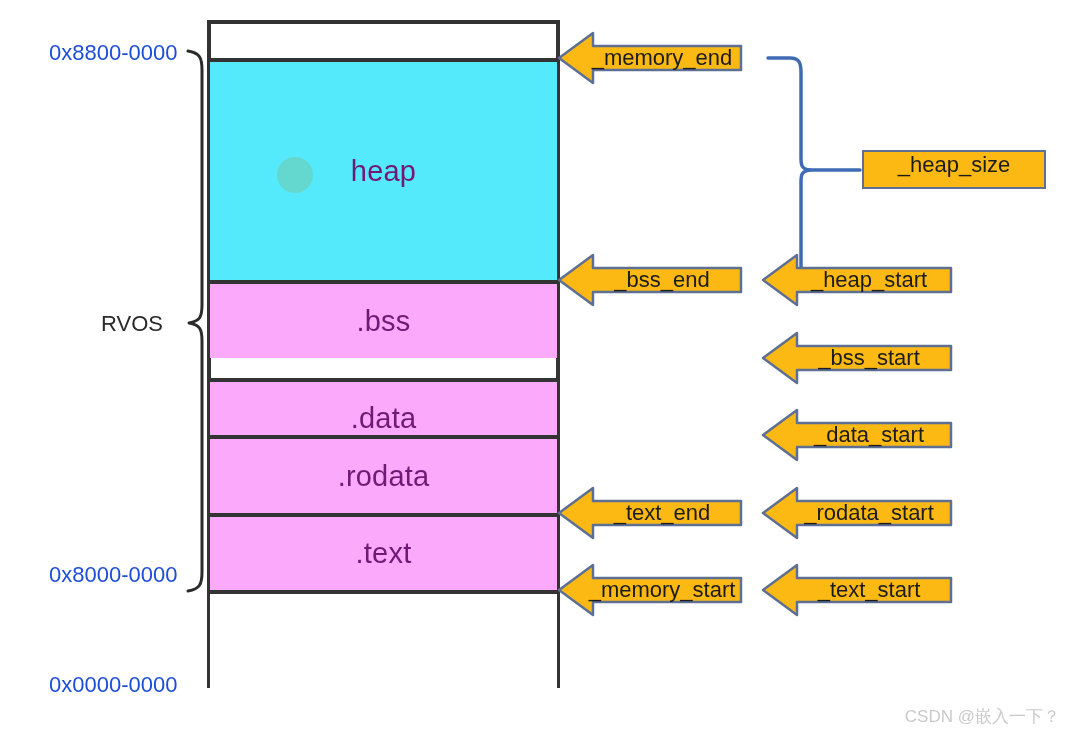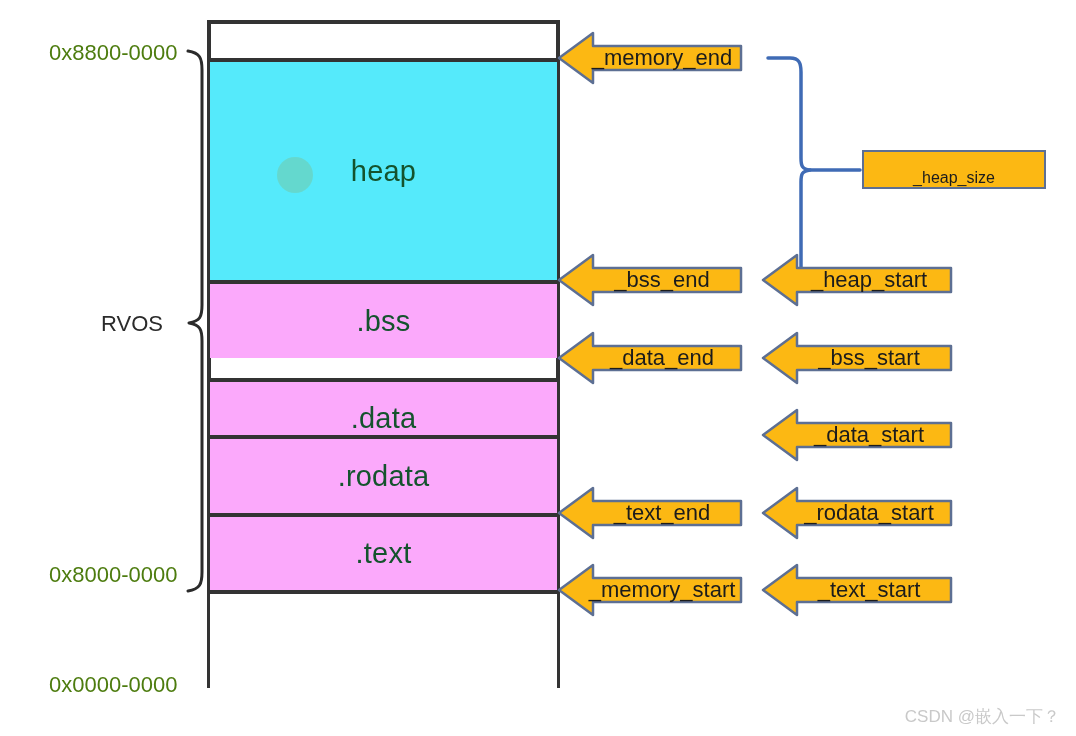--- a/index.html
+++ b/index.html
@@ -34,21 +34,21 @@
     left: -1px;
     right: -1px;
     box-sizing: border-box;
     border-top: 4px solid #333333;
     display: flex;
     align-items: center;
     justify-content: center;
   }
   .seg-label {
     font-size: 29px;
-    color: #14532d;
+    color: #701a75;
     letter-spacing: 0.2px;
     font-family: "Liberation Sans", sans-serif;
   }
   .seg-heap   { top: 34px;  height: 222px; background: #55eafb; }
   .seg-bss    { top: 256px; height: 78px;  background: #fba9fb; }
   .seg-data   { top: 334px; height: 77px;  background: #fba9fb; margin-top: 20px; }
   .seg-rodata { top: 411px; height: 78px;  background: #fba9fb; }
   .seg-text   { top: 489px; height: 77px;  background: #fba9fb; }
   .seg-bottom { top: 566px; height: 98px;  background: #ffffff; border-top: 4px solid #333333; }
 
@@ -59,21 +59,21 @@
     width: 36px;
     height: 36px;
     border-radius: 50%;
     background: rgba(120, 195, 150, 0.45);
   }
 
   
   .addr {
     position: absolute;
     font-size: 22px;
-    color: #4d7c0f;
+    color: #1d4ed8;
     white-space: nowrap;
     font-family: "Liberation Sans", sans-serif;
   }
   .addr-top    { left: 49px;  top: 40px; }
   .addr-mid    { left: 49px;  top: 562px; }
   .addr-bottom { left: 49px;  top: 672px; }
 
   .rvos-label {
     position: absolute;
     left: 101px;
@@ -119,23 +119,23 @@
   .size-box {
     position: absolute;
     left: 862px;
     top: 150px;
     width: 184px;
     height: 39px;
     background: #fcb813;
     border: 2px solid #5d6f93;
     box-sizing: border-box;
     display: flex;
-    align-items: flex-end;
+    align-items: flex-start;
     justify-content: center;
-    font-size: 16px;
+    font-size: 22px;
     color: #1c1c1c;
     font-family: "Liberation Sans", sans-serif;
   }
 
   
   .watermark {
     position: absolute;
     right: 16px;
     bottom: 8px;
     font-size: 17px;
@@ -205,26 +205,20 @@
     <span class="arrow-text">_memory_end</span>
   </div>
 
   <div class="arrow" style="left:557px; top:252px; width:186px;text-align:center;">
     <svg viewBox="0 0 186 56" preserveAspectRatio="none">
       <path d="M 2 28 L 36 3 L 36 16 L 184 16 L 184 40 L 36 40 L 36 53 Z" fill="#fcb813" stroke="#5d6f93" stroke-width="2.5" stroke-linejoin="round"></path>
     </svg>
     <span class="arrow-text">_bss_end</span>
   </div>
 
-  <div class="arrow" style="left:557px; top:330px; width:186px;">
-    <svg viewBox="0 0 186 56" preserveAspectRatio="none">
-      <path d="M 2 28 L 36 3 L 36 16 L 184 16 L 184 40 L 36 40 L 36 53 Z" fill="#fcb813" stroke="#5d6f93" stroke-width="2.5" stroke-linejoin="round"></path>
-    </svg>
-    <span class="arrow-text">_data_end</span>
-  </div>
 
 
   <div class="arrow" style="left:557px; top:485px; width:186px;text-decoration:underline;">
     <svg viewBox="0 0 186 56" preserveAspectRatio="none">
       <path d="M 2 28 L 36 3 L 36 16 L 184 16 L 184 40 L 36 40 L 36 53 Z" fill="#fcb813" stroke="#5d6f93" stroke-width="2.5" stroke-linejoin="round"></path>
     </svg>
     <span class="arrow-text">_text_end</span>
   </div>
 
   <div class="arrow" style="left:557px; top:562px; width:186px;text-align:right;">

